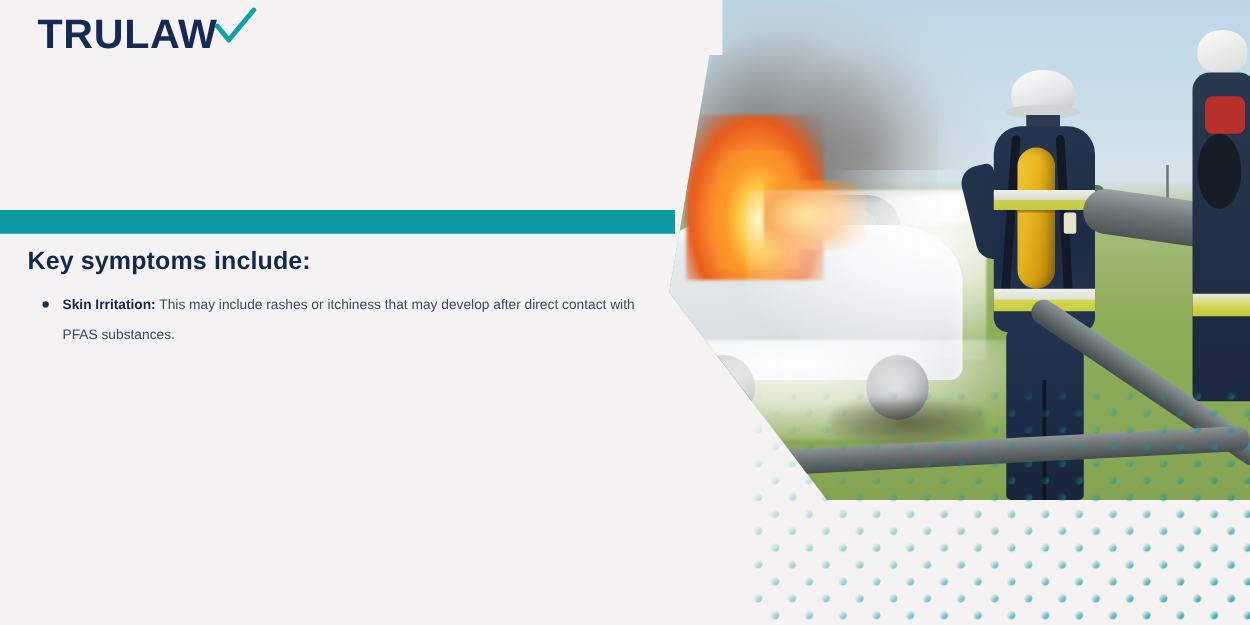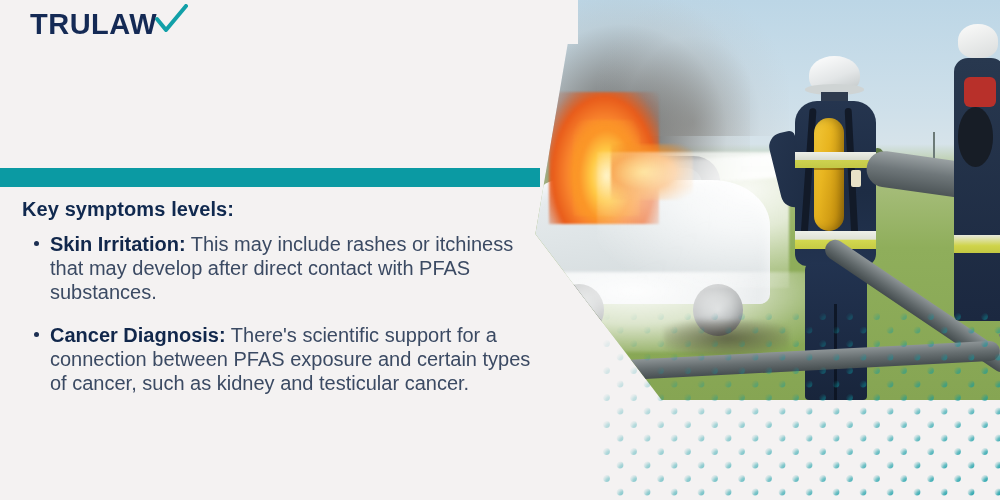--- a/index.html
+++ b/index.html
@@ -306,21 +306,21 @@
   .logo {
     position: absolute;
     left: 30px; top: 8px;
     display: flex;
     align-items: center;
   }
   .logo-word {
     color: #142a55;
     font-family: "Liberation Sans", sans-serif;
     font-weight: bold;
-    font-size: 29px;
+    font-size: 33px;
     letter-spacing: 0.5px;
   }
   .logo-check {
     display: inline-block;
     margin-left: -2px;
     margin-top: -8px;
   }
 
   
   .lead {
@@ -337,21 +337,21 @@
     width: 510px;
     margin: 0;
     padding: 0;
     list-style: none;
   }
   .bullet {
     position: relative;
     padding-left: 28px;
     margin-bottom: 19px;
     color: #3b4a63;
-    font-size: 20px;
+    font-size: 11px;
     line-height: 24px;
   }
   .bullet:last-child { margin-bottom: 0; }
   .bullet::before {
     content: "";
     position: absolute;
     left: 12px; top: 9px;
     width: 5px; height: 5px;
     background: #1c2f52;
     border-radius: 50%;
@@ -463,24 +463,21 @@
       <span class="logo-check">
         <svg width="34" height="30" viewBox="0 0 34 30" xmlns="http://www.w3.org/2000/svg" aria-hidden="true">
           <path d="M2 15 L11 26 L31 2" fill="none" stroke="#12a0a8" stroke-width="4" stroke-linecap="round" stroke-linejoin="round"></path>
         </svg>
       </span>
     </div>
   </div>
 
   <div class="teal-bar"></div>
 
-  <div class="lead">Key symptoms levels:</div>
+  <div class="lead">Key symptoms include:</div>
 
   <ul class="bullets">
     <li class="bullet">
       <b>Skin Irritation:</b><span> This may include rashes or itchiness that may develop after direct contact with PFAS substances.</span>
     </li>
-    <li class="bullet">
-      <b>Cancer Diagnosis:</b><span> There's scientific support for a connection between PFAS exposure and certain types of cancer, such as kidney and testicular cancer.</span>
-    </li>
   </ul>
 
 </div>
 
 </body></html>

